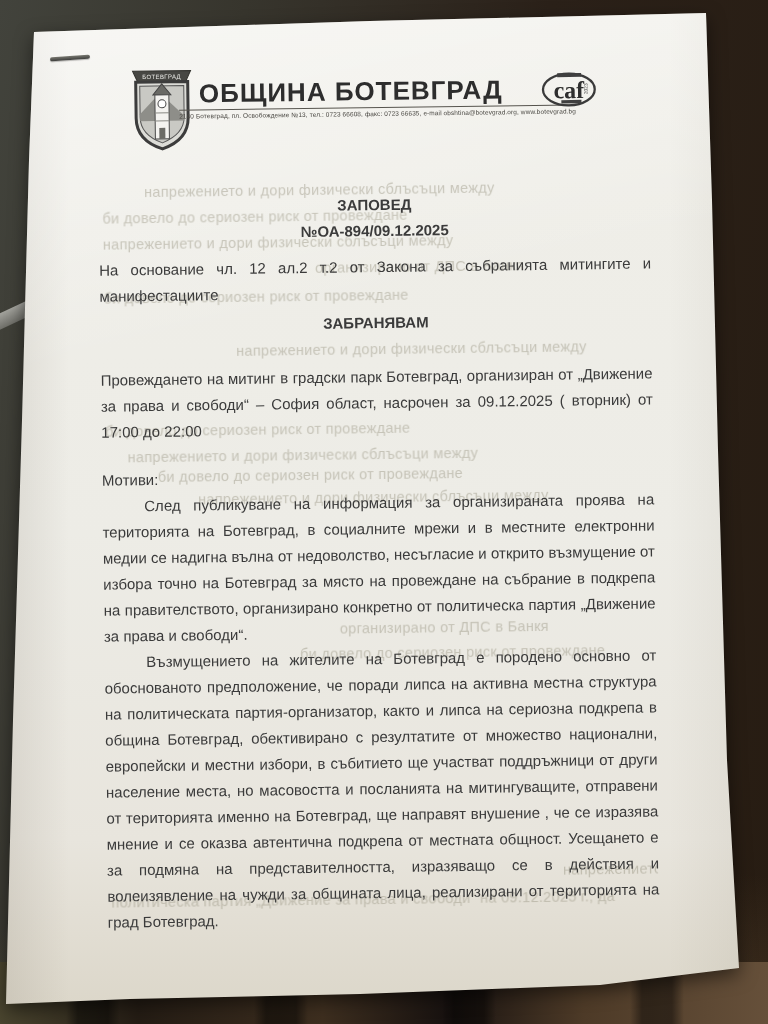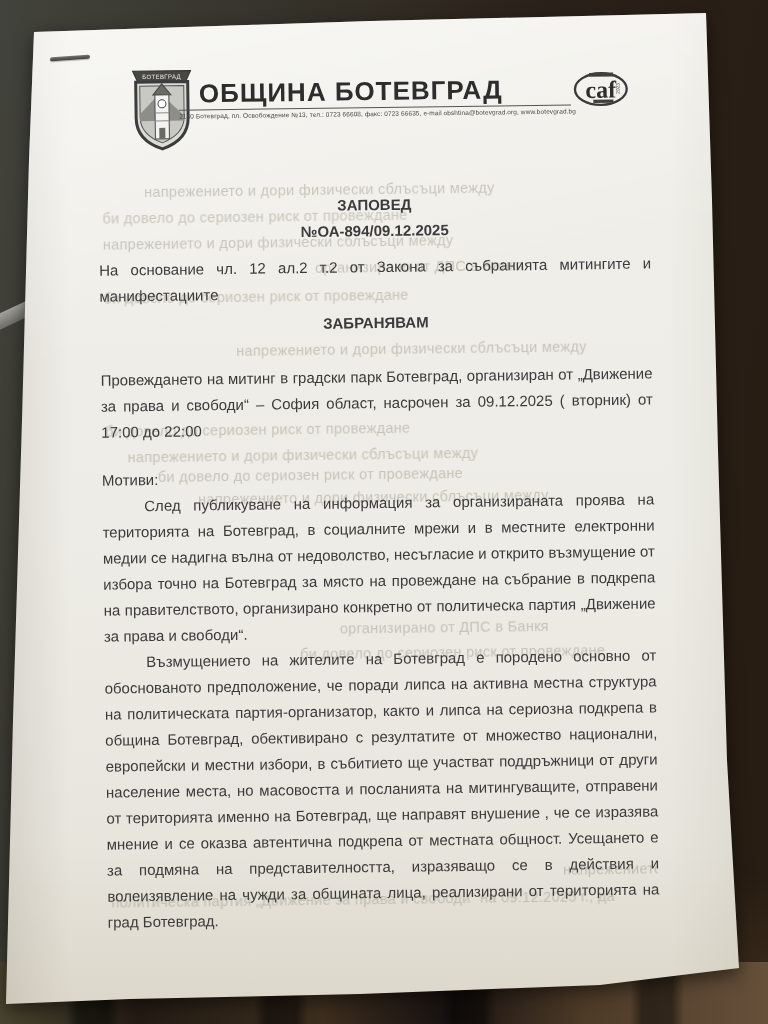--- a/index.html
+++ b/index.html
@@ -29,21 +29,21 @@
     transform:rotate(-4deg);background:linear-gradient(180deg,#77776f,#3e3e3c);
     box-shadow:0 1px 1px rgba(0,0,0,.25);}
   
   .doc{position:absolute;inset:0;transform:rotate(-0.75deg);transform-origin:384px 640px;
     color:#3b3b3b;}
   .emblem{position:absolute;left:133px;top:64px;}
   .org-title{position:absolute;left:180px;top:76px;width:356px;text-align:center;
     font-size:26px;font-weight:bold;letter-spacing:1px;color:#2d2d2d;}
   .addr{position:absolute;left:186px;top:107px;width:392px;border-top:1.5px solid #56544e;
     padding-top:2px;font-size:6.5px;color:#4c4a45;white-space:nowrap;letter-spacing:.1px;}
-  .caf{position:absolute;left:580px;top:68px;}
+  .caf{position:absolute;left:548px;top:68px;}
   .body-flow{position:absolute;left:104px;top:184px;width:552px;
     font-size:15px;line-height:26px;text-align:justify;}
   .center{text-align:center;}
   .hdr{font-weight:bold;margin:8px 0 0 0;}
   .num{font-weight:bold;margin:0;}
   .legal{margin:10px 0 0 0;}
   .verdict{font-weight:bold;margin:4px 0 0 0;}
   .subject{margin:28px 0 0 0;}
   .motives{margin:22px 0 0 0;}
   .para{margin:0;text-indent:42px;}

